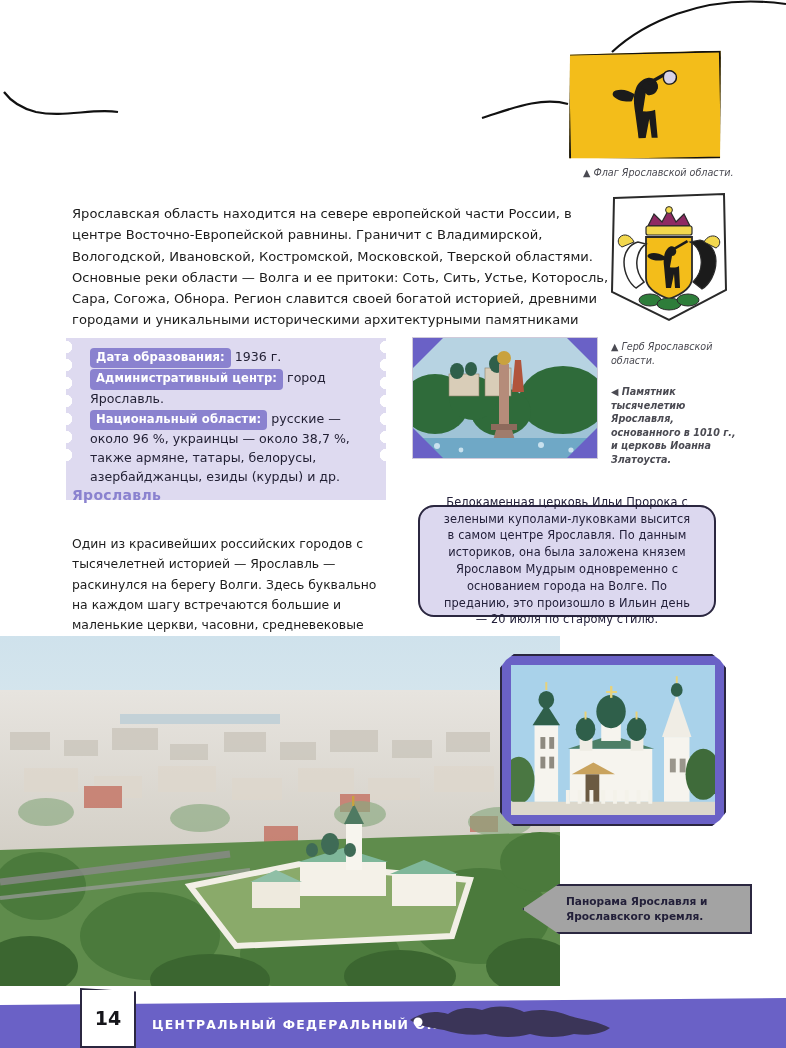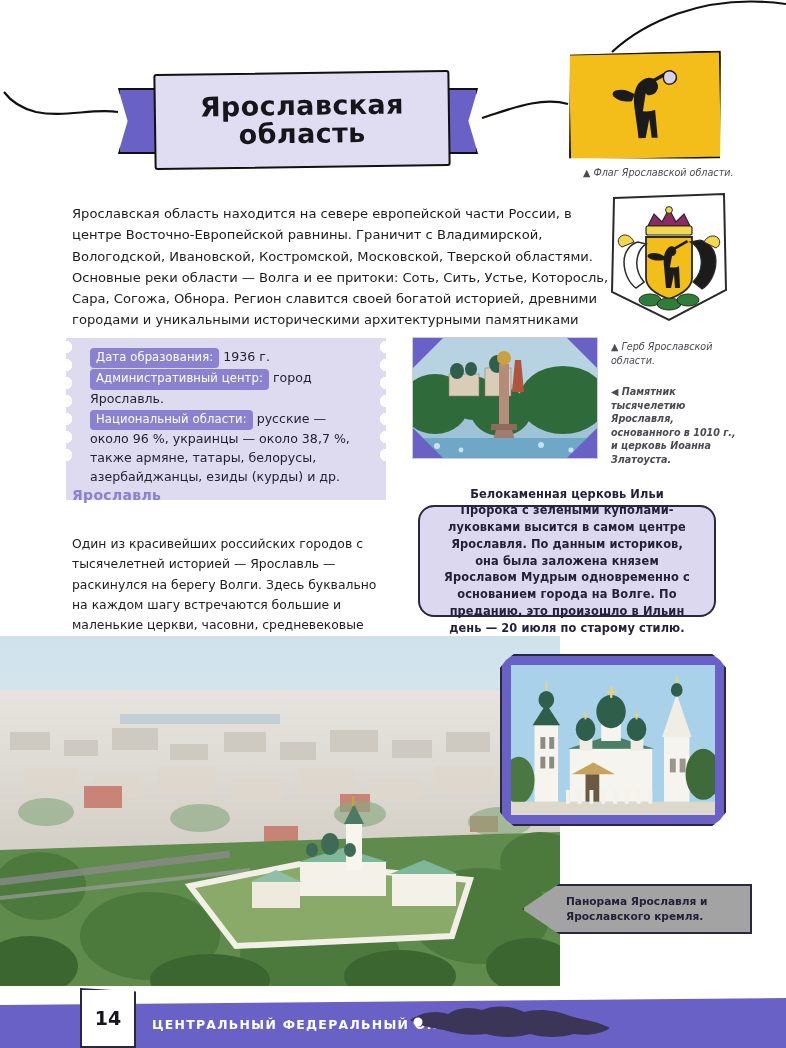--- a/index.html
+++ b/index.html
@@ -57,21 +57,21 @@
       radial-gradient(circle at 0 99px,#fff 6px,transparent 6.5px),
       radial-gradient(circle at 0 117px,#fff 6px,transparent 6.5px);
   }
   .factbox::before{left:0;}
   .factbox::after{right:0;transform:scaleX(-1);}
   .fact-line{
     font-size:12.6px;line-height:1.5;color:#211f33;margin-bottom:1px;
     font-family:"DejaVu Sans","Liberation Sans",sans-serif;
   }
   .fact-key{
-    display:inline-block;background:#8a82cf;color:#fff;font-weight:400;
+    display:inline-block;background:#8a82cf;color:#fff;font-weight:700;
     padding:1px 6px 2px;border-radius:4px;font-size:11.6px;margin-right:4px;
     letter-spacing:0.1px;
   }
 
   
   .subhead{
     position:absolute;left:72px;top:487px;
     font-size:14px;font-weight:700;color:#8a82cf;letter-spacing:0.3px;
   }
   .citytext{
@@ -81,21 +81,21 @@
 
   
   .callout{
     position:absolute;left:418px;top:505px;width:298px;height:112px;
     background:#dcd8ef;border:2.2px solid #2b2740;border-radius:16px;
     box-sizing:border-box;padding:10px 12px;
     display:flex;align-items:center;justify-content:center;
   }
   .callout p{
     margin:8px;text-align:center;font-size:11.4px;line-height:1.47;
-    color:#23203a;font-weight:700;letter-spacing:0.1px;
+    color:#23203a;font-weight:400;letter-spacing:0.1px;
   }
 
   
   .flag{
     position:absolute;left:568px;top:52px;width:150px;height:104px;
     background:#f3bd1a;border:2.5px solid #111;
     transform:rotate(-1.2deg);
     clip-path:polygon(2% 1%,100% 0,98% 100%,0 97%);
   }
   .flag svg{position:absolute;left:38px;top:14px;}
@@ -176,28 +176,20 @@
 <body>
 
 <div class="page">
 
   <svg class="doodle" viewBox="0 0 786 200">
     <path d="M786 4 C700 -8 640 26 612 52" fill="none" stroke="#111" stroke-width="2.2"></path>
     <path d="M568 104 C540 96 508 110 482 118" fill="none" stroke="#111" stroke-width="2.2"></path>
     <path d="M118 112 C92 108 64 118 36 112 C20 108 10 100 4 92" fill="none" stroke="#111" stroke-width="2.2"></path>
   </svg>
 
-  <div class="ribbon">
-    <div class="tail-l"></div>
-    <div class="tail-r"></div>
-    <div class="face">
-      <span>Ярославская</span>
-      <span>область</span>
-    </div>
-  </div>
 
   <div class="flag">
     <svg width="74" height="76" viewBox="0 0 74 76">
       <g fill="#1b1b1b">
         <path d="M30 70 l-3 -26 c-1 -8 -2 -16 1 -23 c2 -6 7 -10 12 -11 c5 -1 9 2 10 7 c1 5 -2 9 -6 10 c-3 1 -5 0 -6 -2"></path>
         <path d="M27 26 c-6 -4 -13 -6 -19 -4 c-3 1 -4 4 -2 6 c4 4 12 6 18 5 z"></path>
         <path d="M34 20 c1 -6 6 -9 11 -8 c4 1 6 5 5 9 l-6 4 z"></path>
         <path d="M30 42 c6 2 12 2 17 0 l2 28 l-6 0 l-2 -19 l-4 19 l-7 0 z"></path>
         <rect x="40" y="14" width="22" height="3.4" transform="rotate(-28 40 14)"></rect>
       </g>

